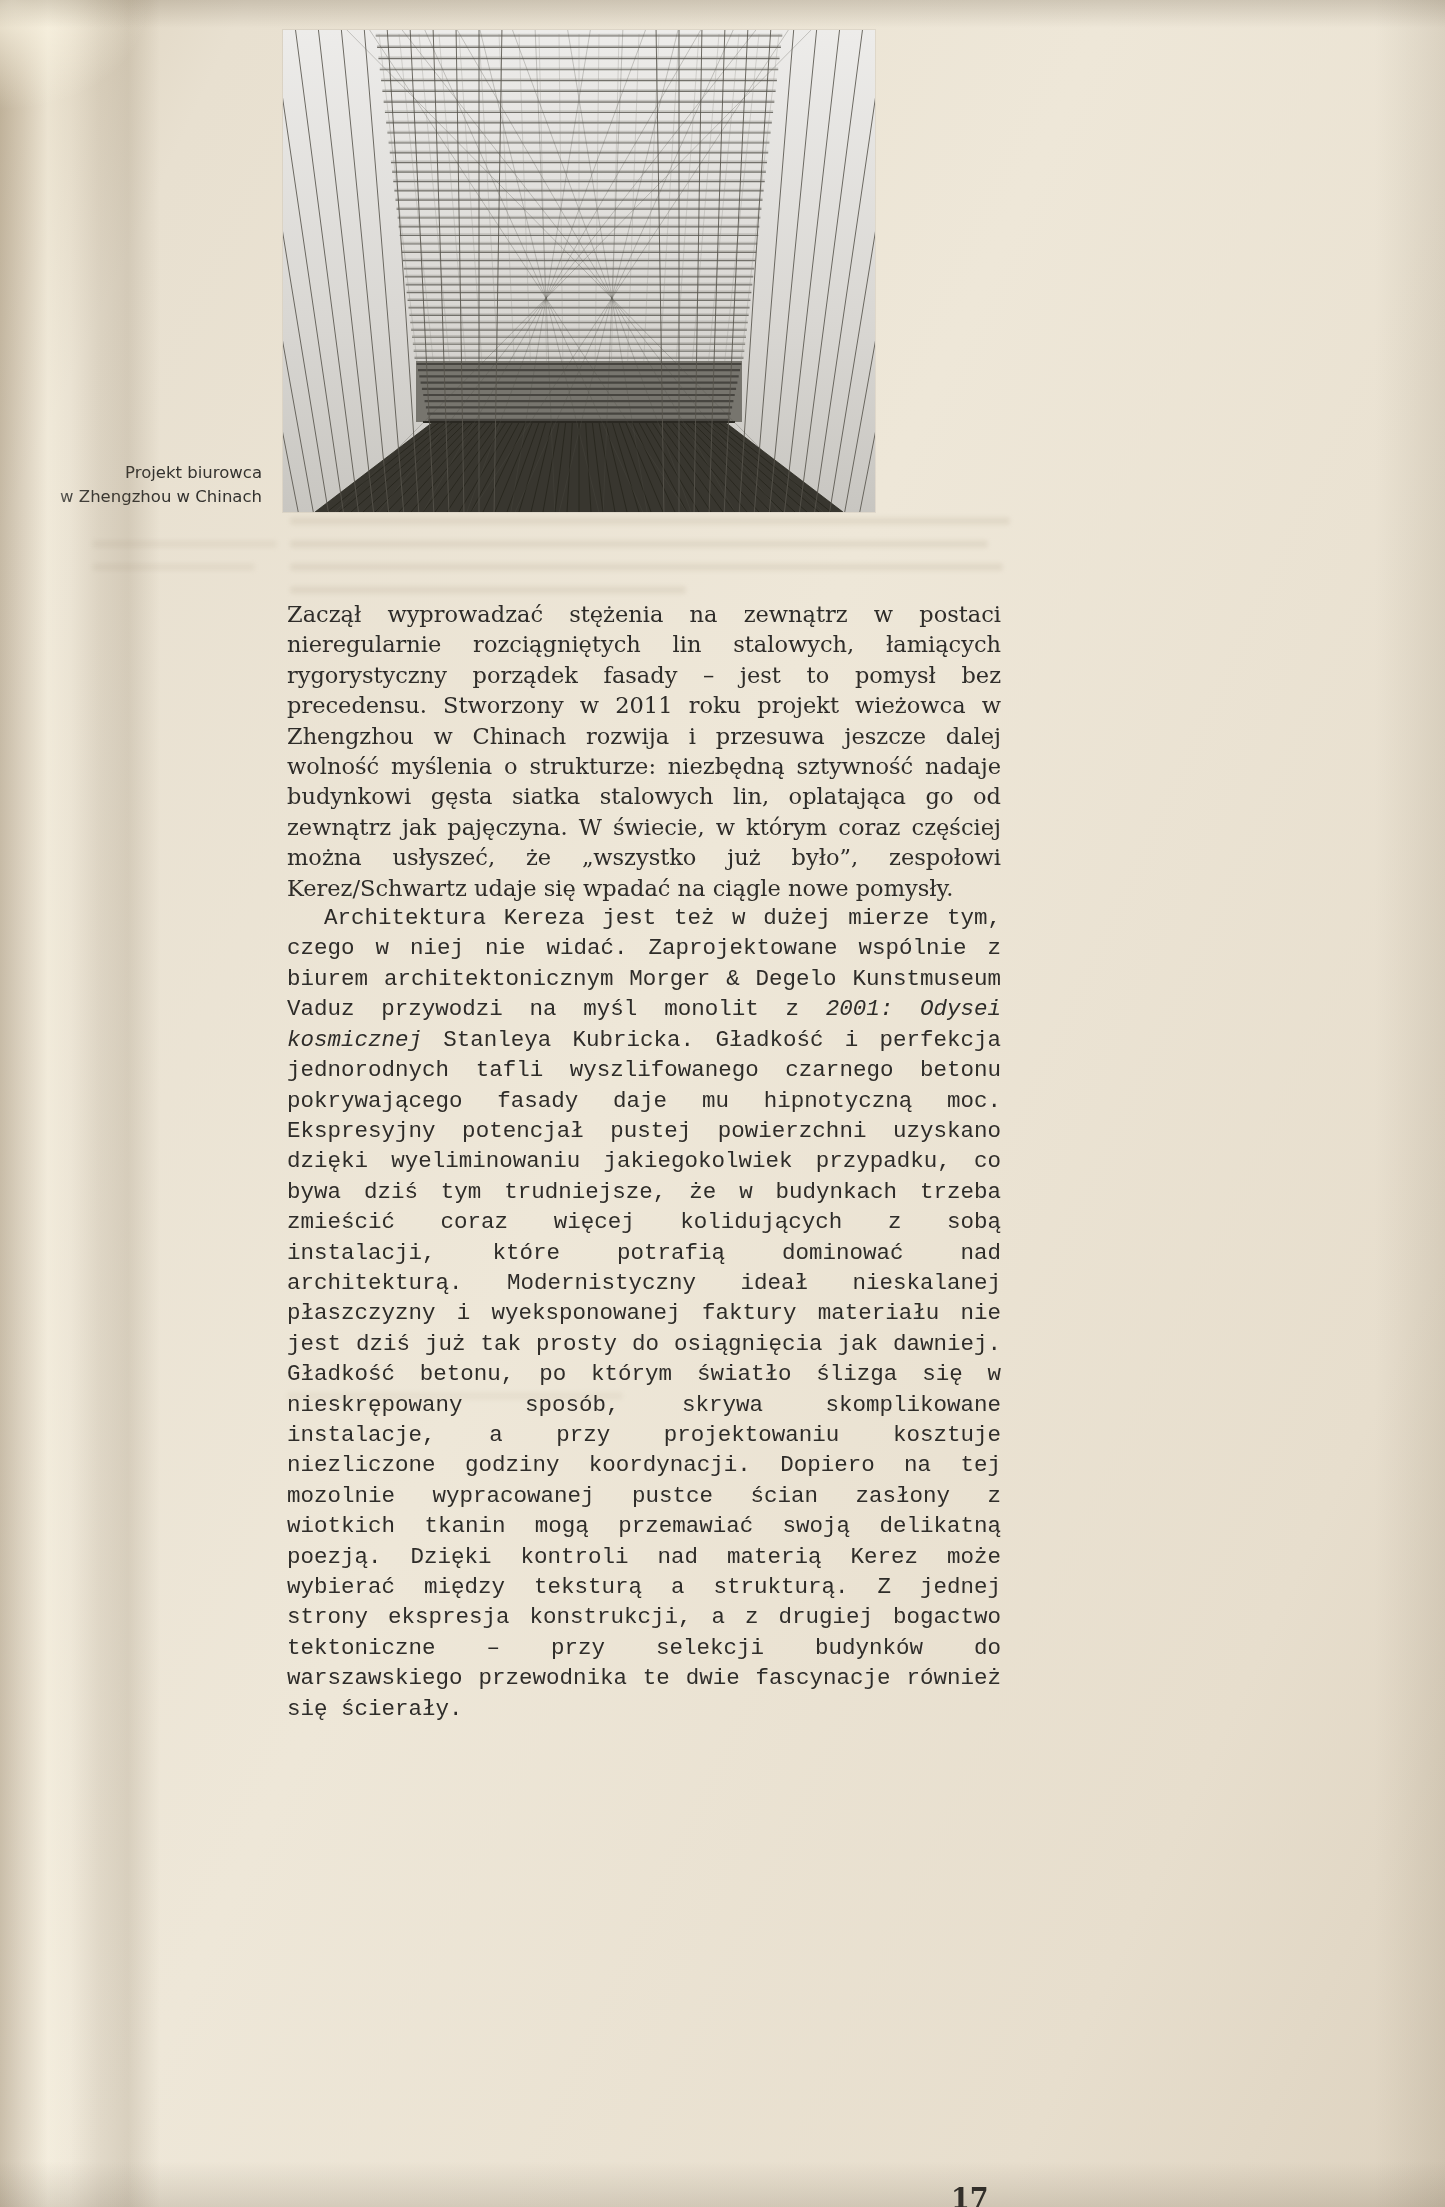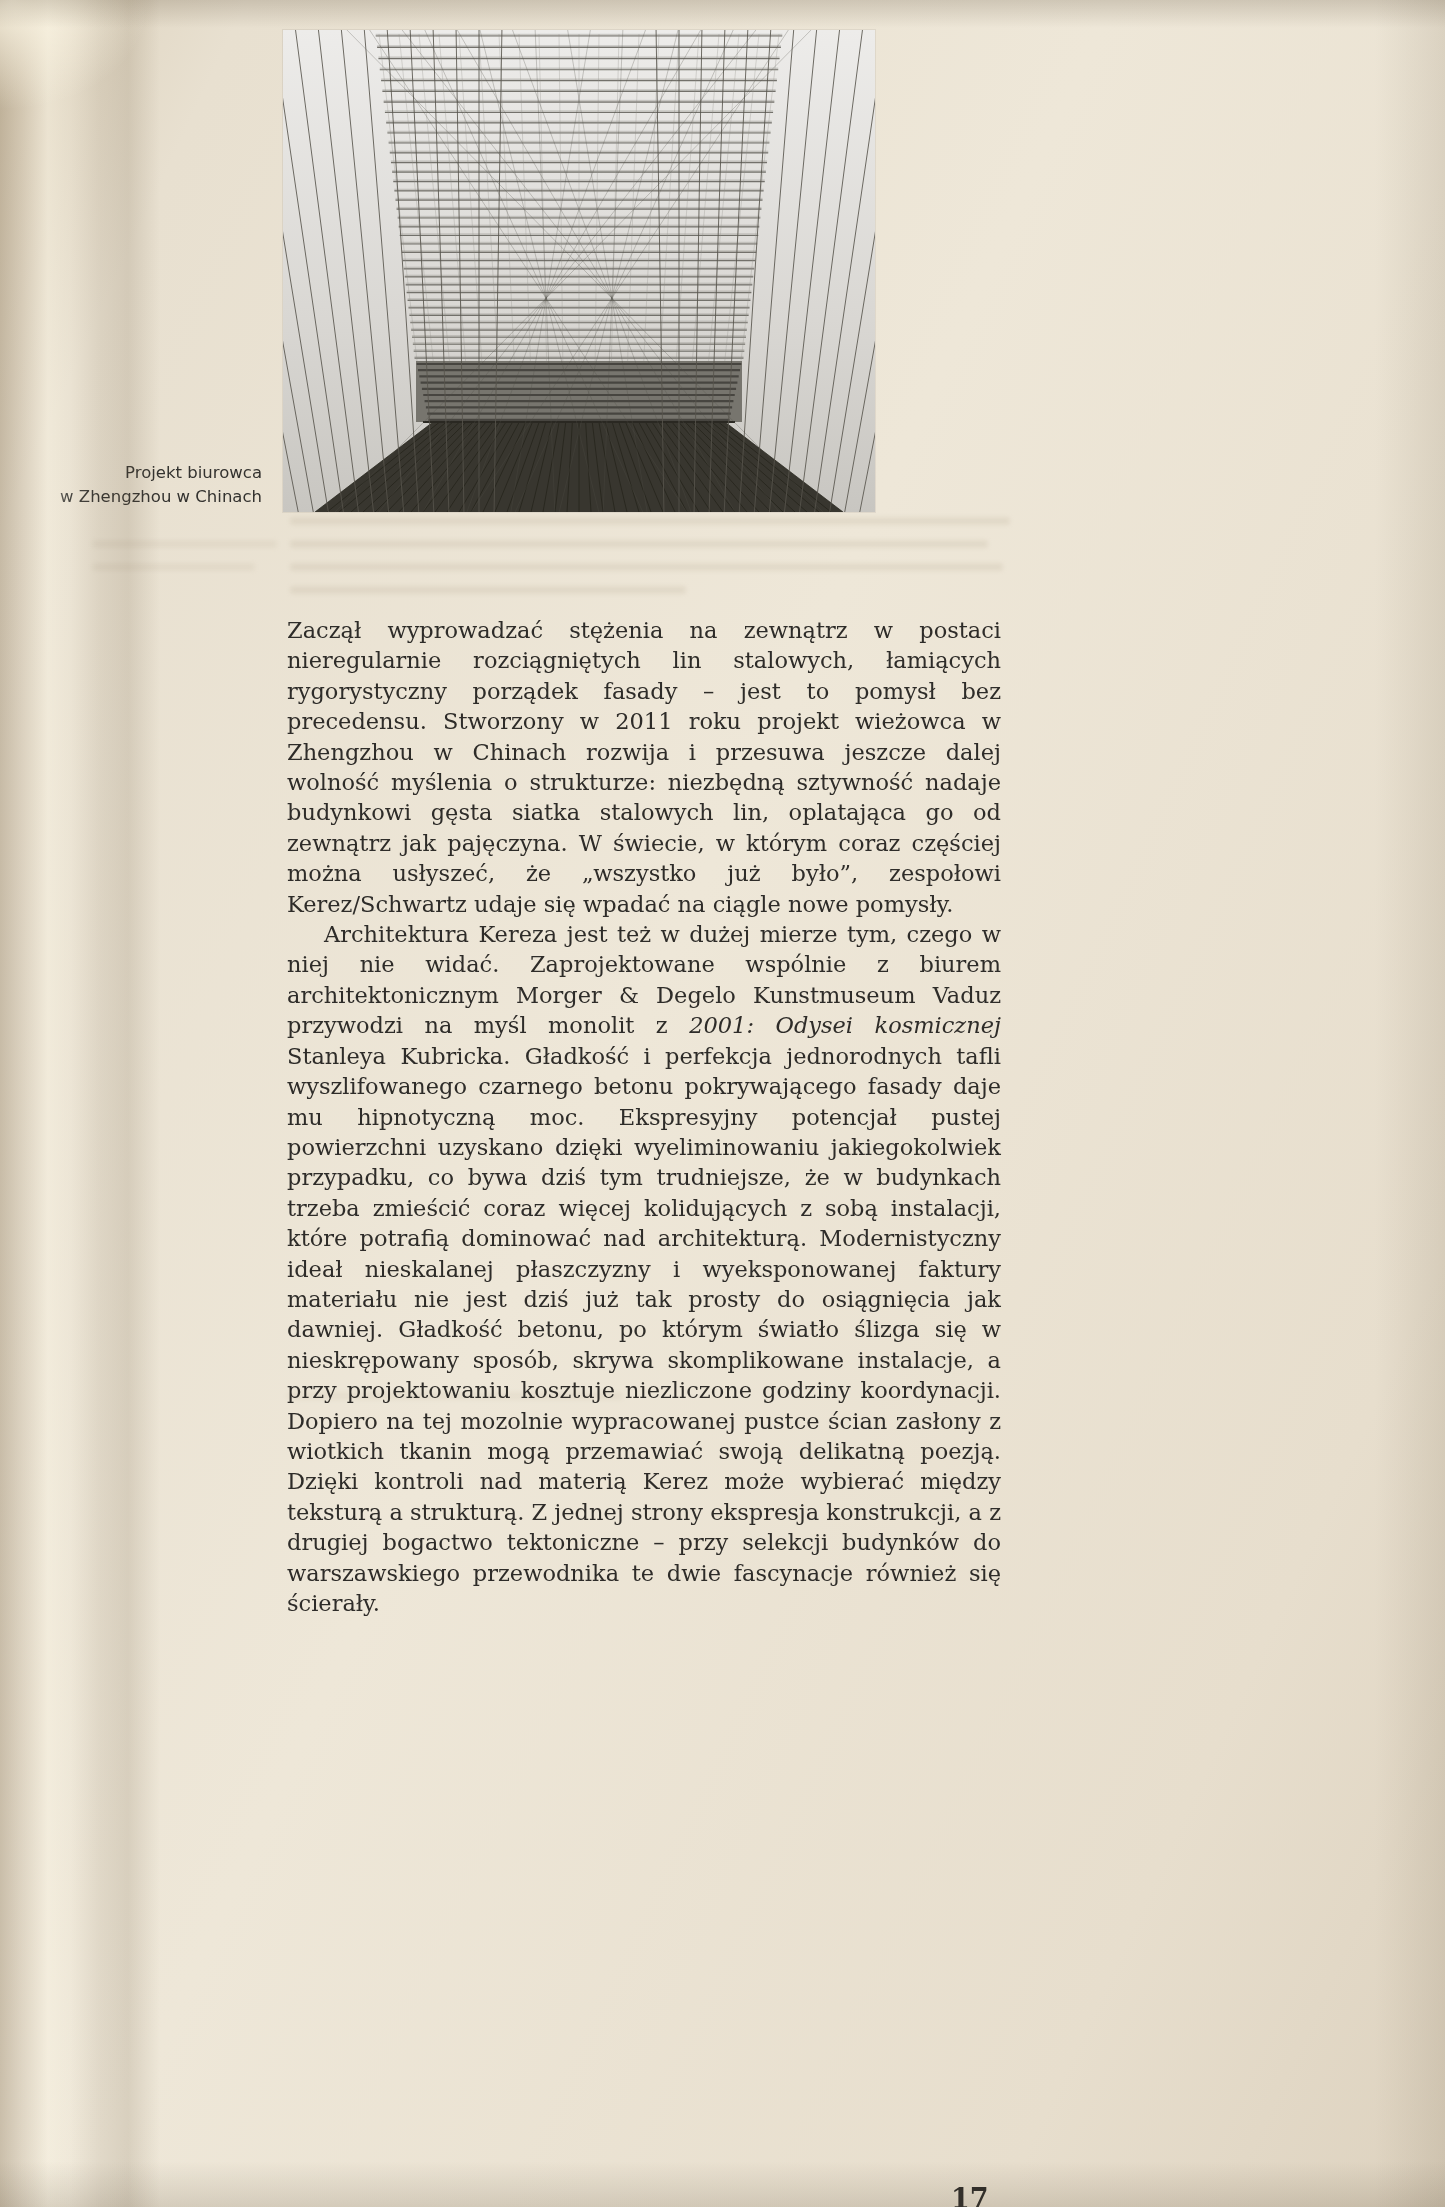--- a/index.html
+++ b/index.html
@@ -54,27 +54,27 @@
   .photo svg{display:block;width:100%;height:100%;}
 
   .caption{
     position:absolute;left:38px;top:461px;width:224px;
     text-align:right;
     font-family:"DejaVu Sans","Liberation Sans",sans-serif;
     font-size:16.5px;line-height:23.5px;color:#33322f;
   }
 
   .article{
-    position:absolute;left:287px;top:615px;width:714px;
+    position:absolute;left:287px;top:599px;width:714px;
     font-size:22.5px;line-height:30.4px;
     text-align:justify;
     color:var(--ink);
   }
   .article p{margin:0;}
-  .article p.indent{text-indent:37px;}
+  .article p.indent{text-indent:37px;font-family:Liberation Mono, monospace;}
   .article .em{font-style:italic;}
 
   .ghost{position:absolute;filter:blur(2px);opacity:.5;pointer-events:none;}
   .ghost .g{height:8px;margin-bottom:15px;background:#b2a58e;opacity:.38;border-radius:3px;}
   .ghost-a{left:290px;top:517px;width:720px;}
   .ghost-b{left:287px;top:1392px;width:420px;opacity:.3;}
   .ghost-c{left:92px;top:540px;width:185px;opacity:.35;}
 
   .page-number{
     position:absolute;left:951px;top:2183px;

